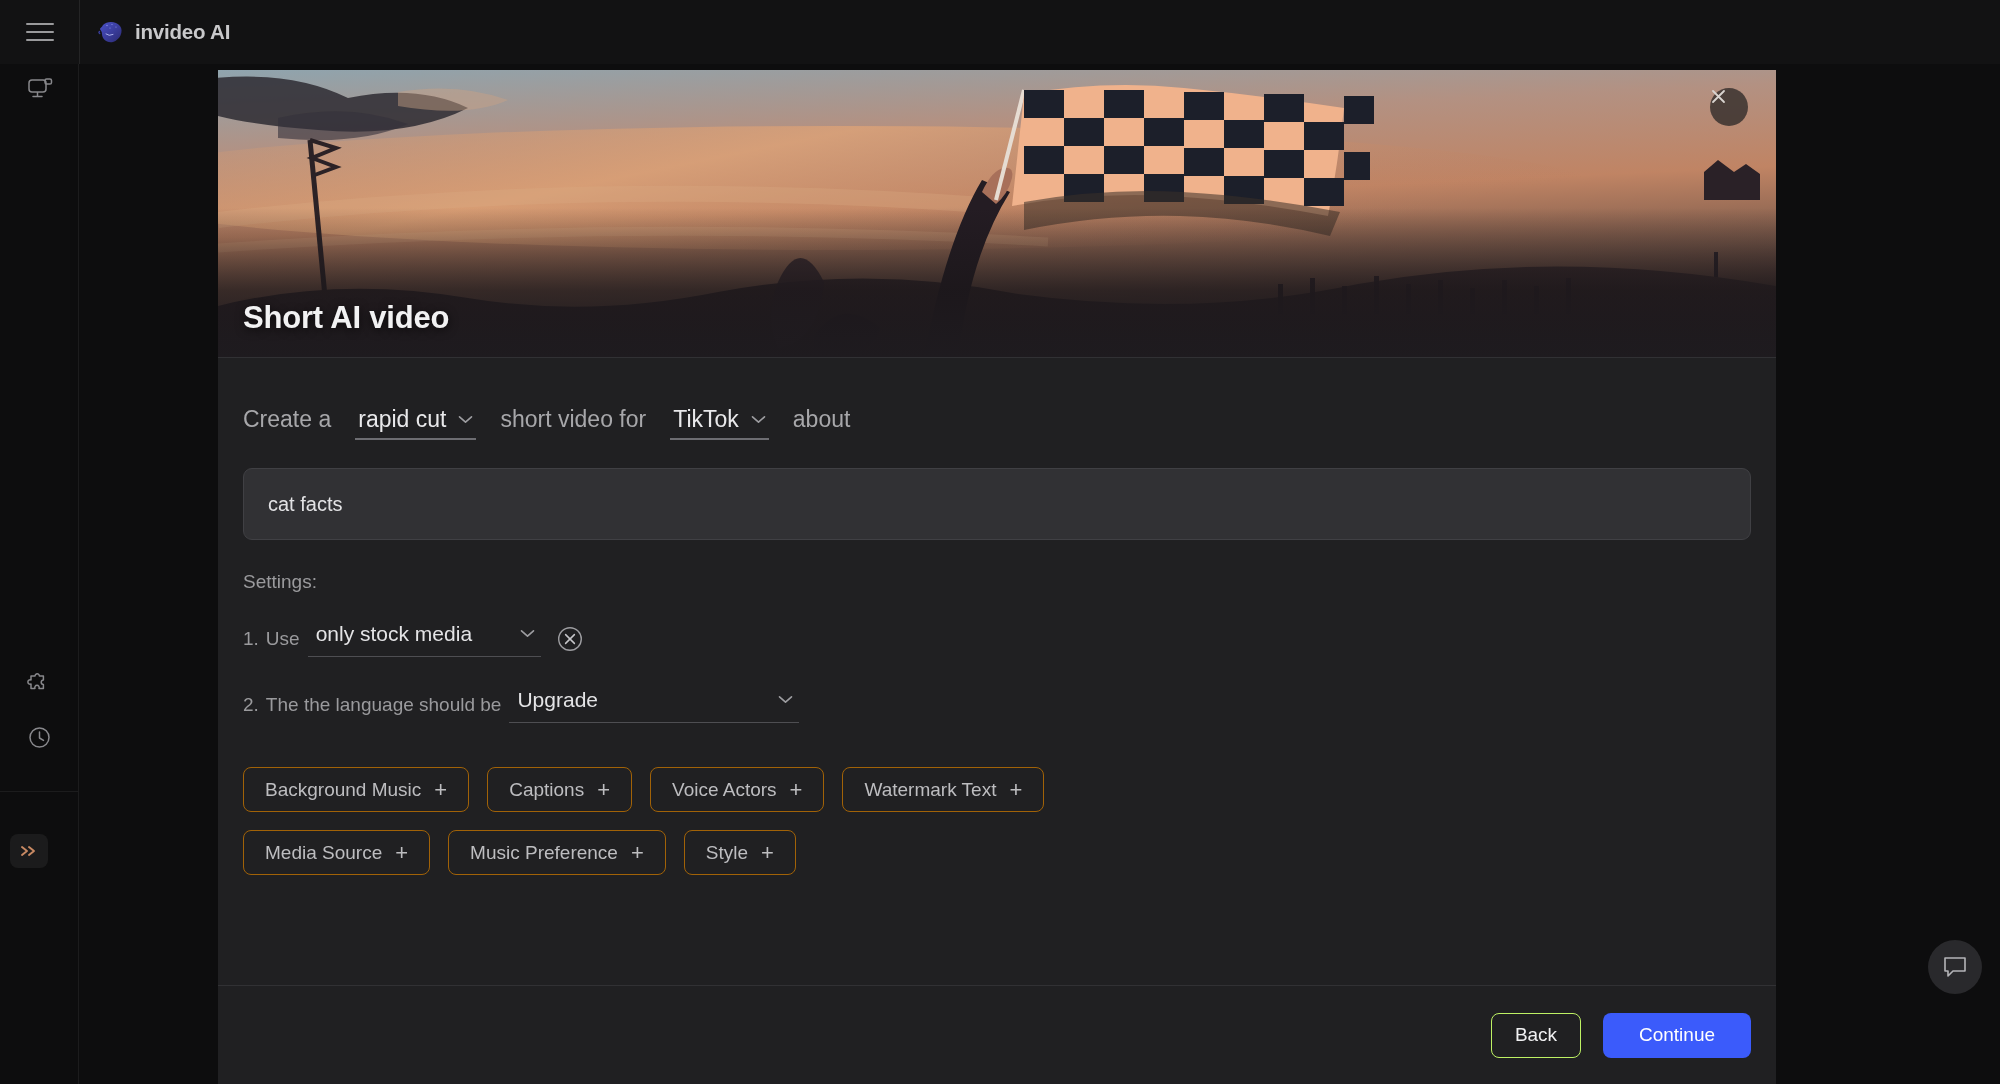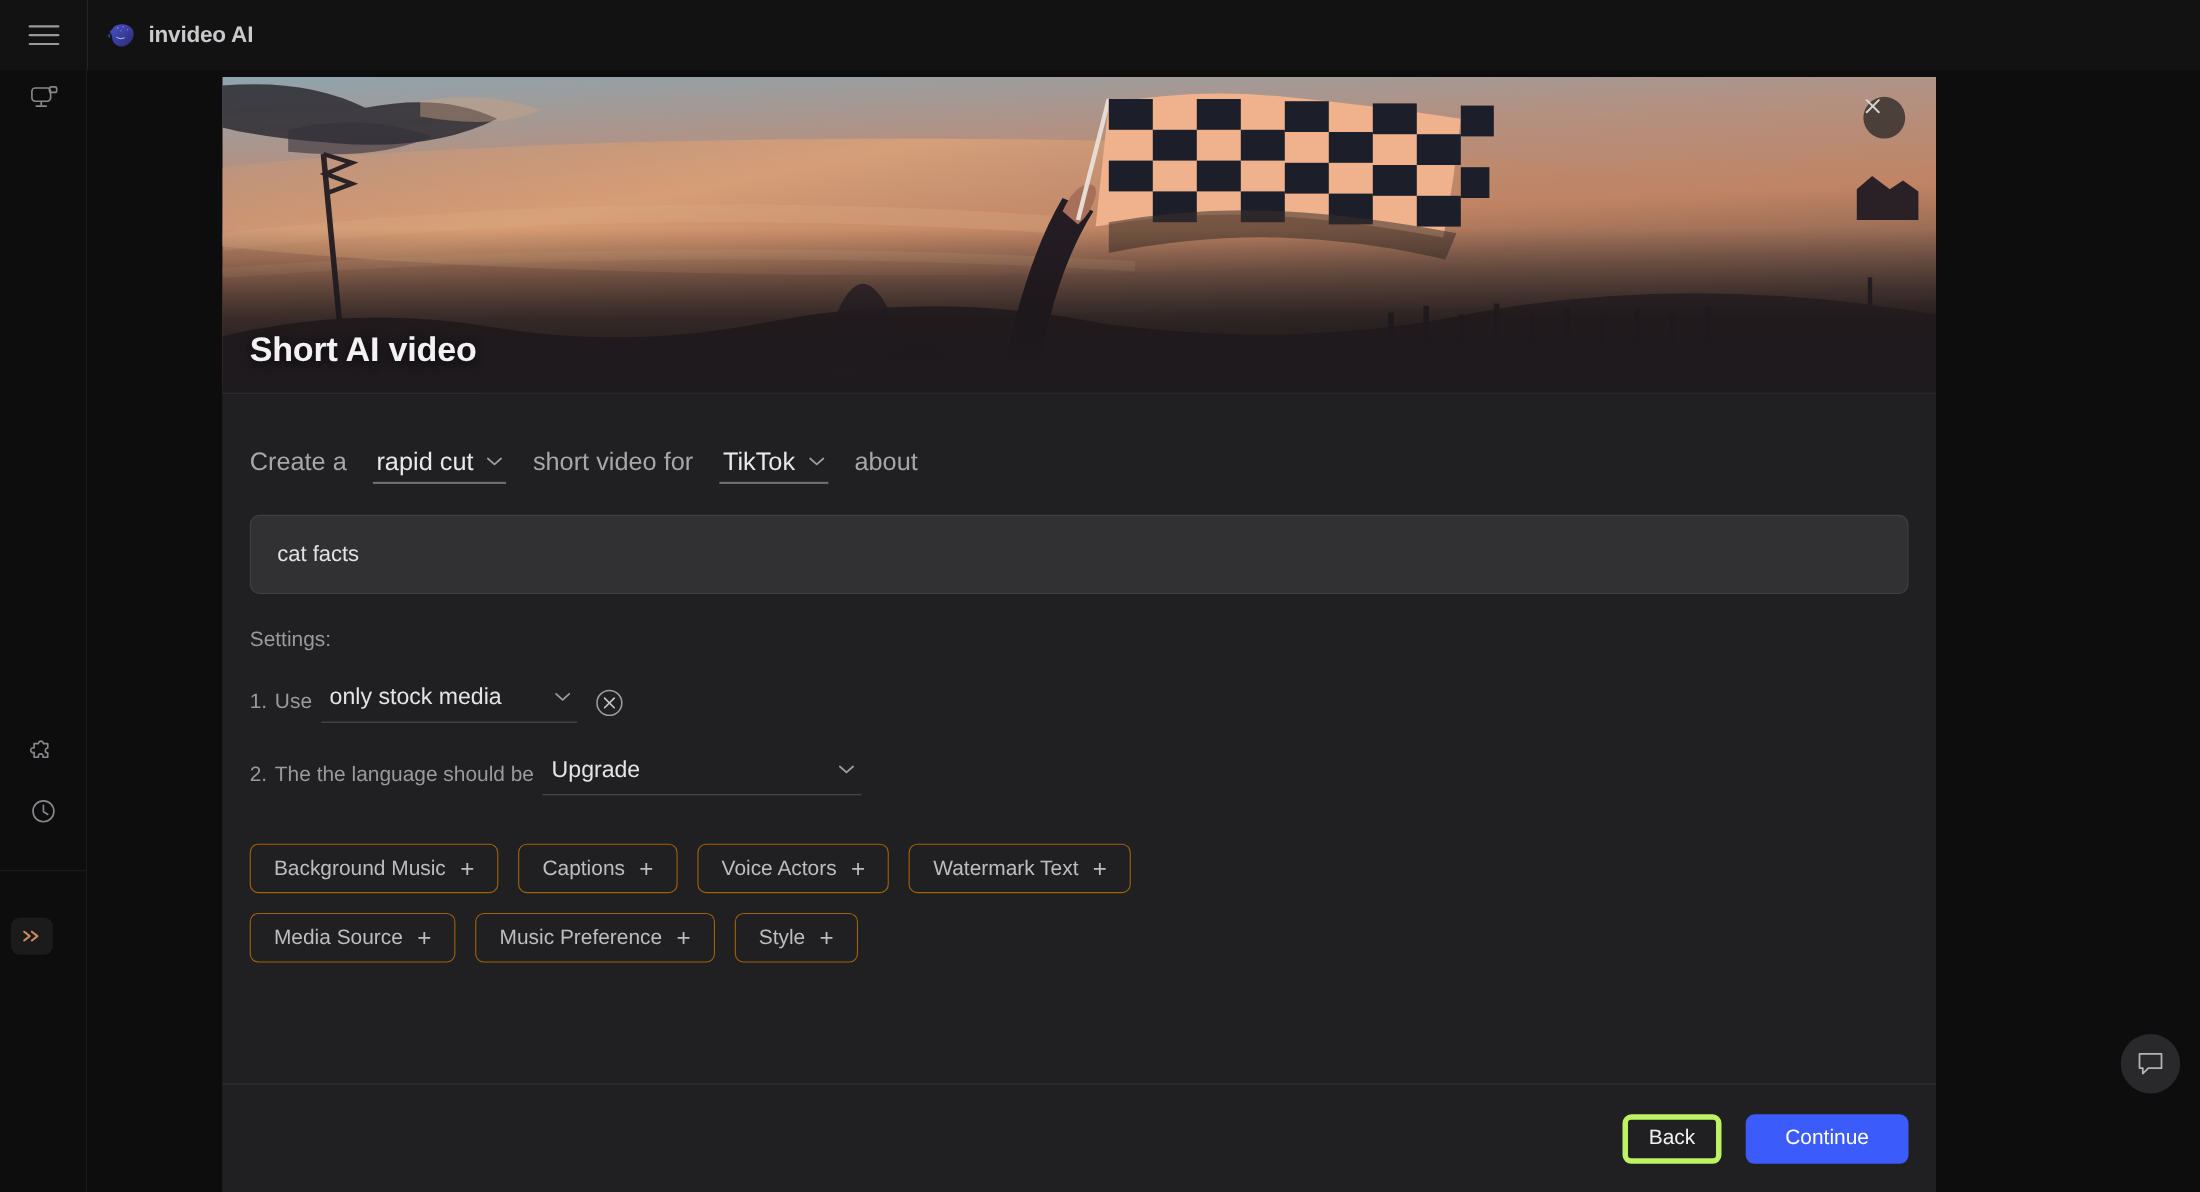--- a/index.html
+++ b/index.html
@@ -107,21 +107,21 @@
     width: 38px; height: 34px; border-radius: 8px;
     background: #1b1b1c;
     display: flex; align-items: center; justify-content: center;
     cursor: pointer;
   }
   .rail-expand svg { display: block; }
 
   
   .modal {
     position: absolute;
-    left: 202px; top: 70px;
+    left: 218px; top: 70px;
     width: 1558px; height: 1014px;
     background: #202022;
     overflow: hidden;
     z-index: 20;
   }
 
   
   .hero {
     position: relative;
     width: 1558px; height: 288px;
@@ -235,21 +235,21 @@
   
   .mfooter {
     position: absolute; left: 0; bottom: 0;
     width: 1558px; height: 99px;
     border-top: 1px solid #313134;
     display: flex; align-items: center; justify-content: flex-end;
     padding-right: 25px; gap: 22px;
   }
   .btn-back {
     width: 90px; height: 45px;
-    border: 5px solid #bef264;
+    border: 1px solid #bef264;
     border-radius: 8px;
     background: transparent;
     color: #f0f0f2; font-size: 19px;
     font-family: "Liberation Sans", sans-serif;
     cursor: pointer;
   }
   .btn-continue {
     width: 148px; height: 45px;
     border: none; border-radius: 8px;
     background: #3b5bfb;

